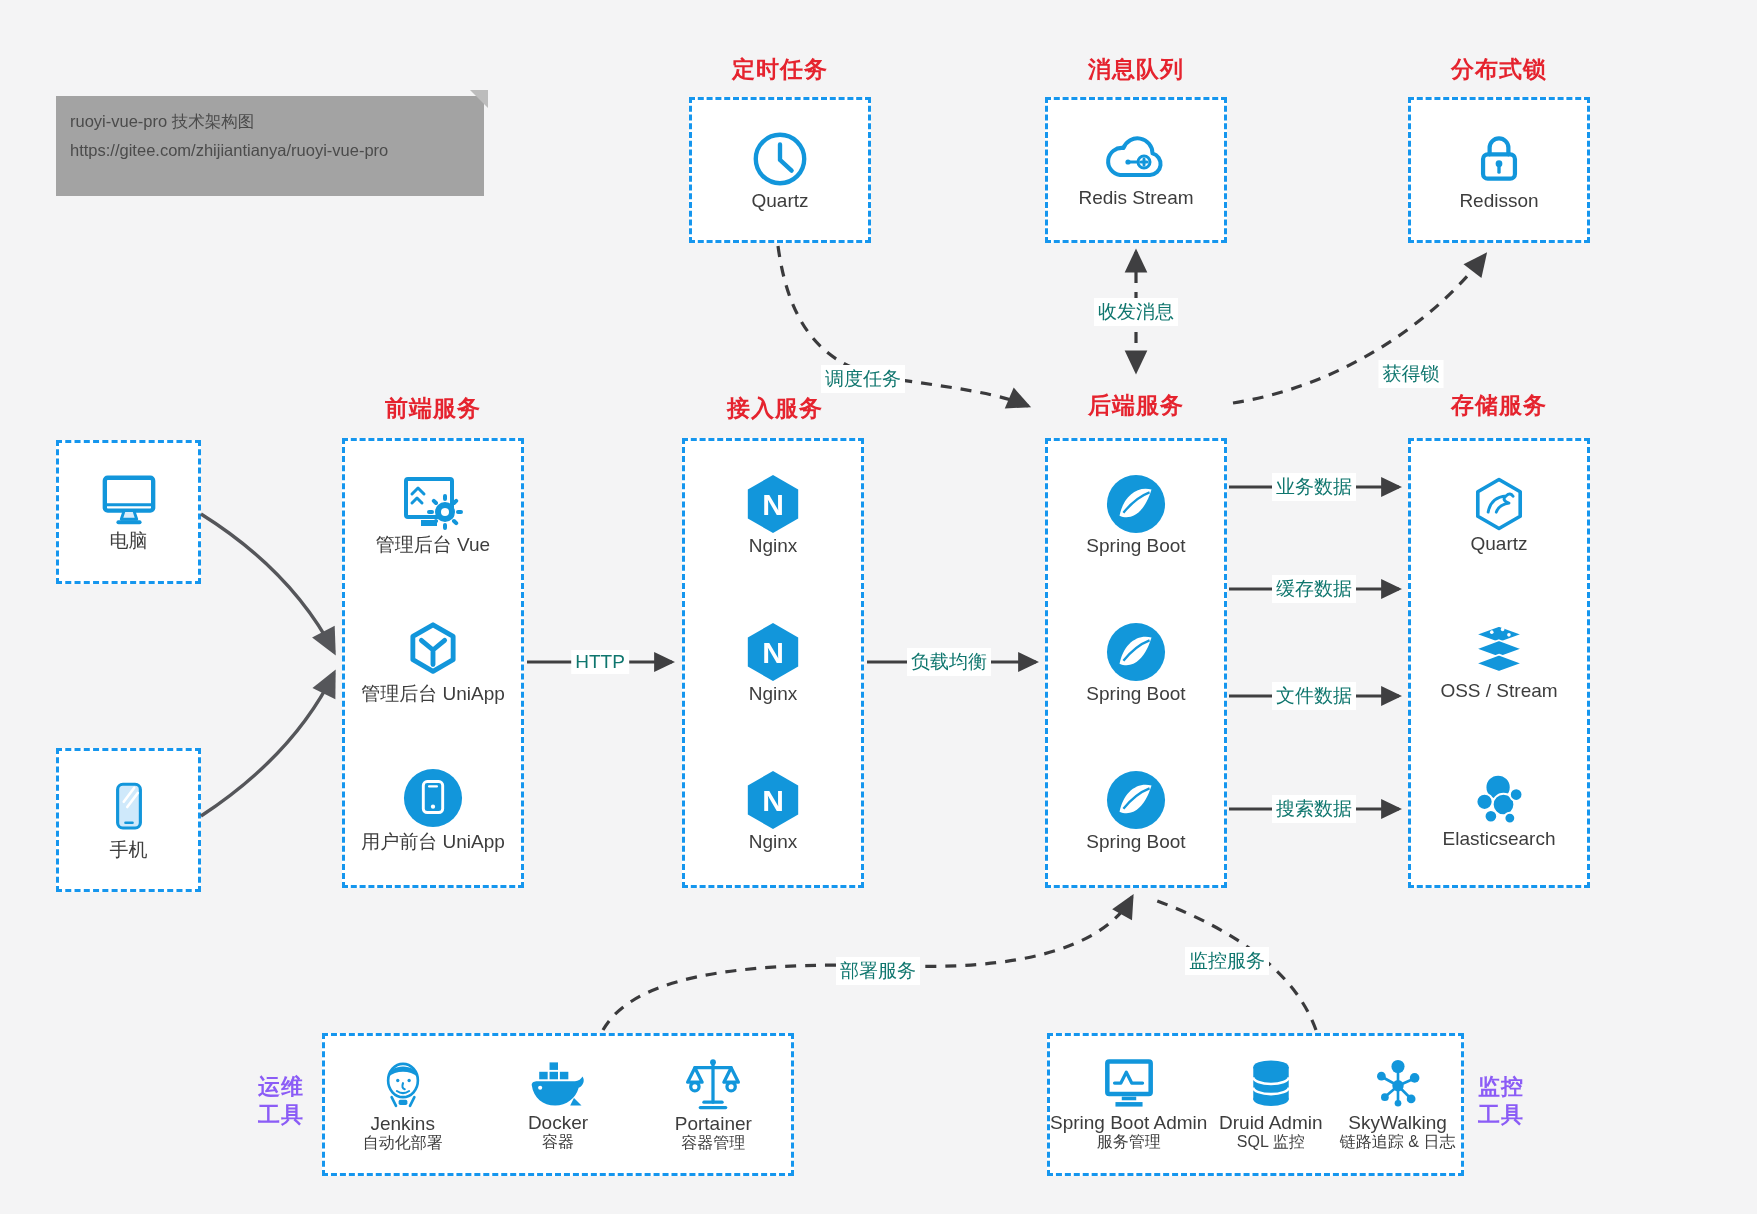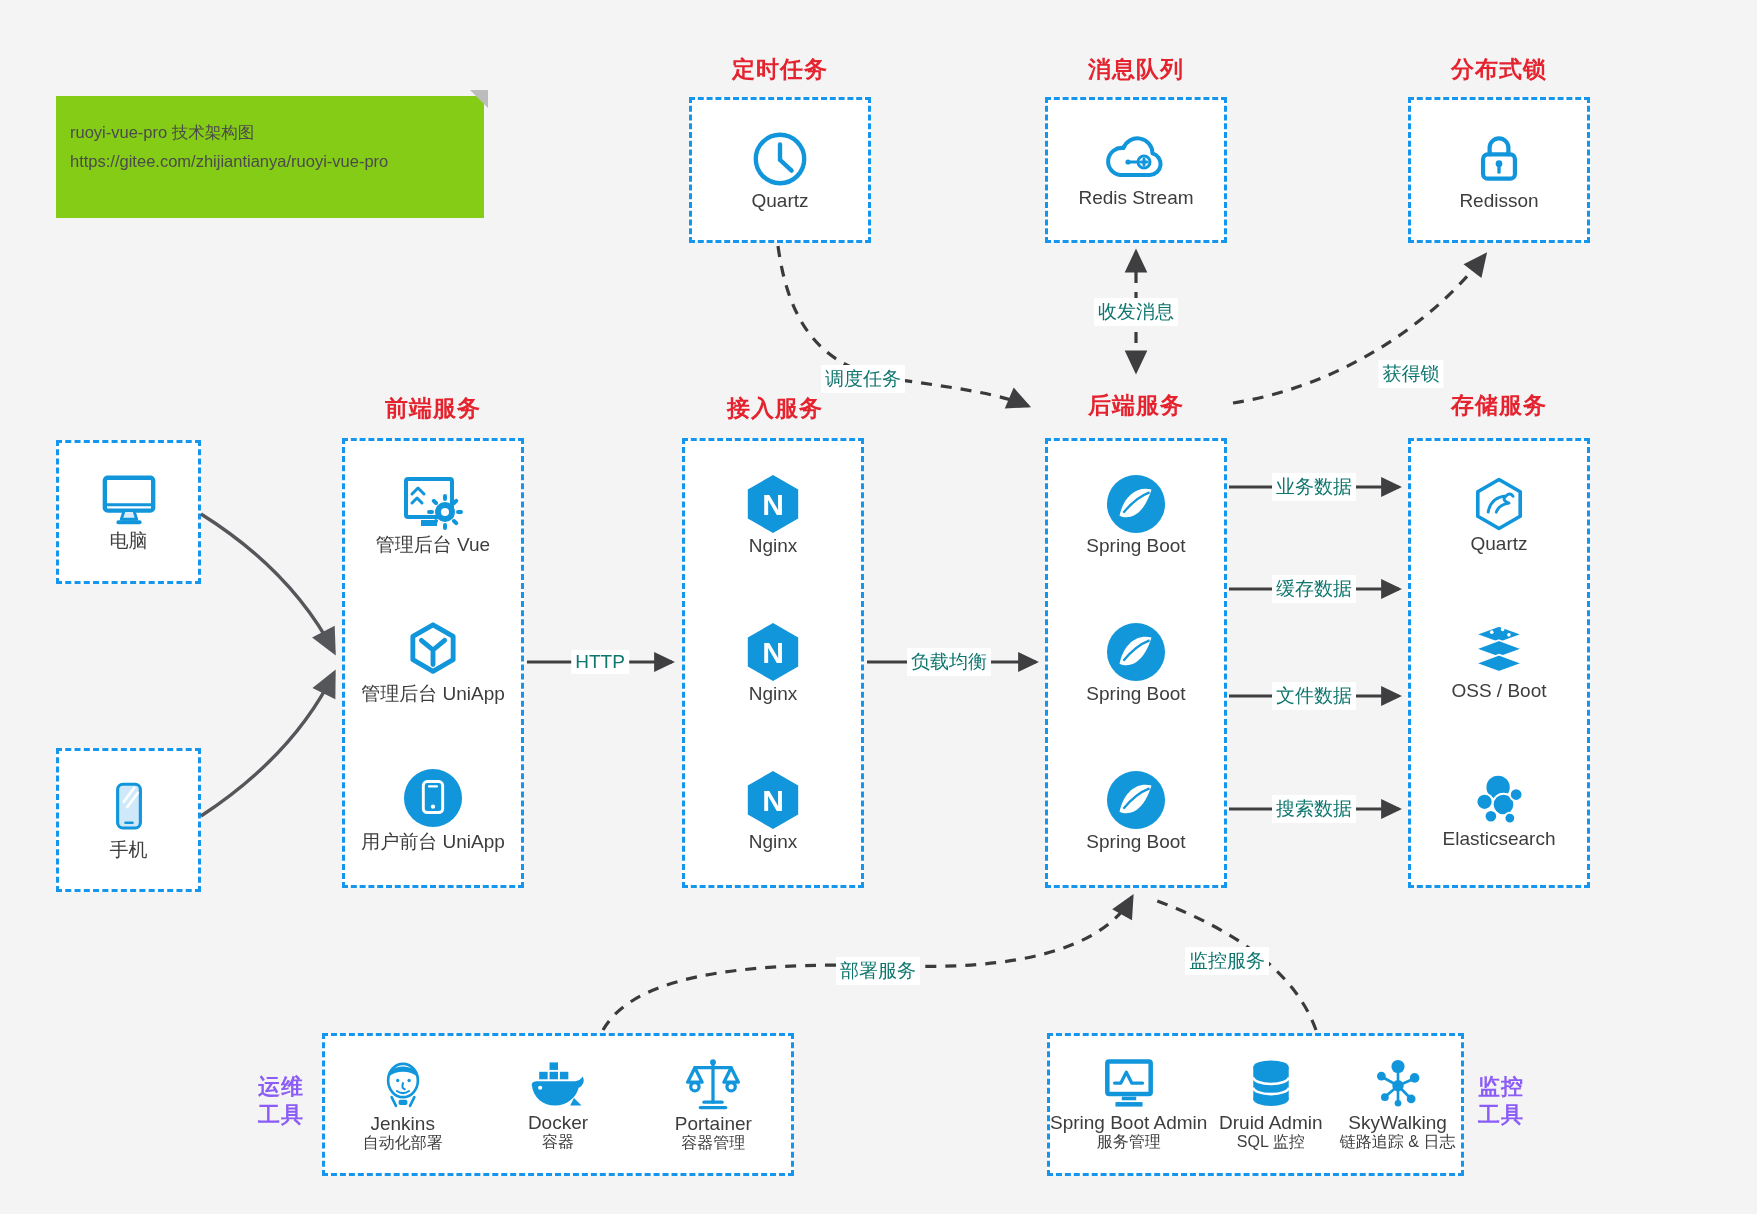--- a/index.html
+++ b/index.html
@@ -1,20 +1,20 @@
 <!DOCTYPE html>
 <html><head>
 <meta charset="utf-8">
 <style>
   html,body{margin:0;padding:0;background:#e9e9ea;}
   #canvas{position:relative;width:1757px;height:1214px;background:#f4f4f5;overflow:hidden;
           font-family:"Liberation Sans","DejaVu Sans",sans-serif;}
   
-  .note{position:absolute;left:56px;top:96px;width:400px;height:78px;background:#84cc16;
-        color:#4b4b4b;font-size:16.5px;line-height:29px;padding:22px 14px;box-sizing:content-box;}
+  .note{position:absolute;left:56px;top:96px;width:400px;height:78px;background:#a3a3a3;
+        color:#4b4b4b;font-size:16.5px;line-height:29px;padding:11px 14px;box-sizing:content-box;}
   .note .fold{position:absolute;top:-6px;right:-4px;width:0;height:0;
         border-top:18px solid #bcbcbc;border-left:18px solid transparent;}
   
   .box{position:absolute;background:#fff;border:3px dashed #1596ee;box-sizing:border-box;display:flex;}
   .vbox{flex-direction:column;}
   .hbox{flex-direction:row;}
   .node{flex:1;display:flex;flex-direction:column;align-items:center;justify-content:center;}
   .node-label{font-size:19px;color:#3d3d3d;white-space:nowrap;}
   .node-desc{font-size:16px;color:#3d3d3d;white-space:nowrap;margin-top:-2px;}
   
@@ -207,21 +207,21 @@
     </div>
     <div class="node">
       <svg class="icon" width="58" height="56" viewBox="0 0 64 62">
         <polygon points="32,2 58,11.5 32,21 6,11.5" fill="#1296db" stroke="#fff" stroke-width="2"></polygon>
         <polygon points="32,18 58,27.5 32,37 6,27.5" fill="#1296db" stroke="#fff" stroke-width="2"></polygon>
         <polygon points="32,34 58,43.5 32,53 6,43.5" fill="#1296db" stroke="#fff" stroke-width="2"></polygon>
         <circle cx="24" cy="9" r="2" fill="#fff"></circle>
           <circle cx="36" cy="6" r="2" fill="#fff"></circle>
           <circle cx="43" cy="12" r="2" fill="#fff"></circle>
       </svg>
-      <div class="node-label">OSS / Boot</div>
+      <div class="node-label">OSS / Stream</div>
     </div>
     <div class="node">
       <svg class="icon" width="58" height="56" viewBox="0 0 64 62">
         <circle cx="31" cy="17" r="14" fill="#1296db" stroke="#fff" stroke-width="2.2"></circle>
         <circle cx="16" cy="33" r="9" fill="#1296db" stroke="#fff" stroke-width="2.2"></circle>
         <circle cx="37" cy="36" r="12" fill="#1296db" stroke="#fff" stroke-width="2.2"></circle>
         <circle cx="51" cy="25" r="7" fill="#1296db" stroke="#fff" stroke-width="2.2"></circle>
         <circle cx="23" cy="49" r="7" fill="#1296db" stroke="#fff" stroke-width="2.2"></circle>
         <circle cx="44" cy="51" r="6" fill="#1296db" stroke="#fff" stroke-width="2.2"></circle>
       </svg>

